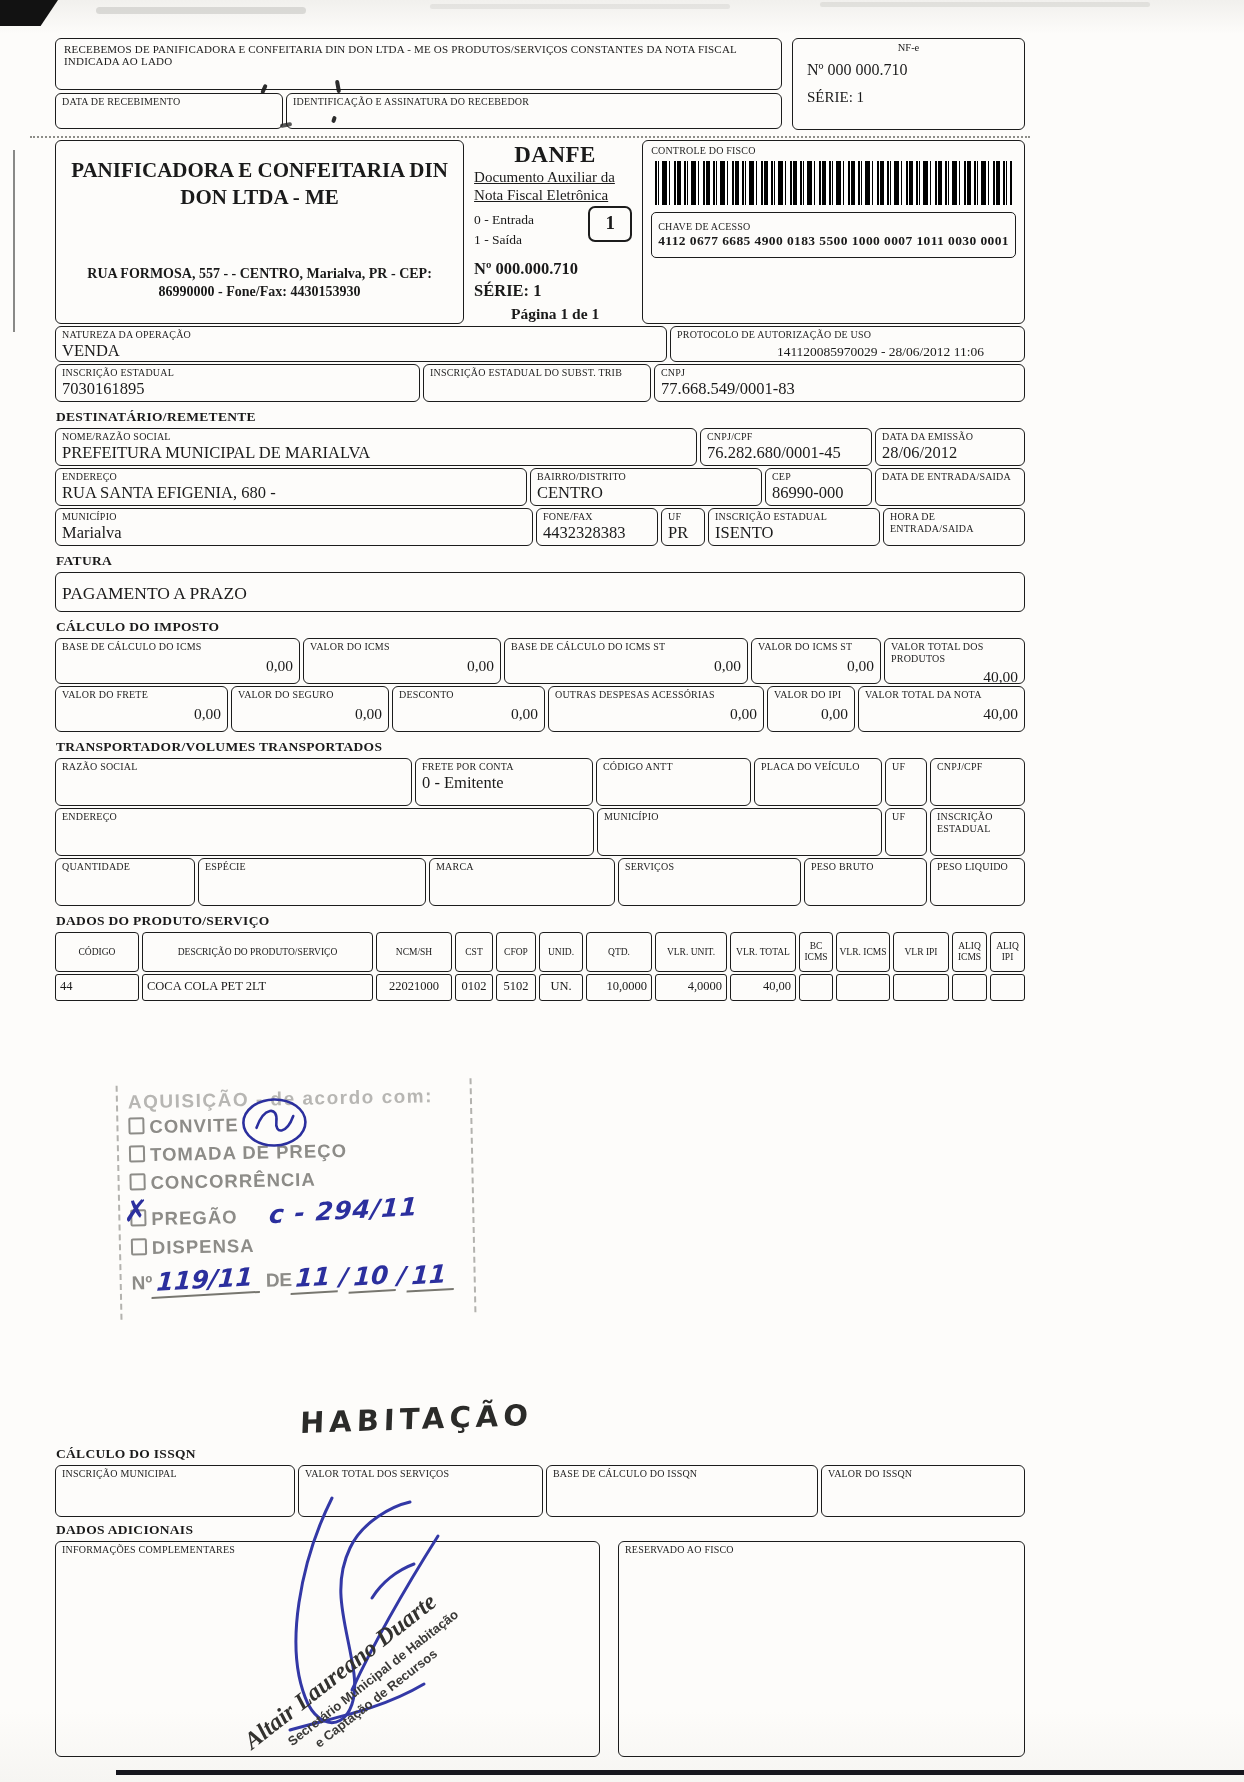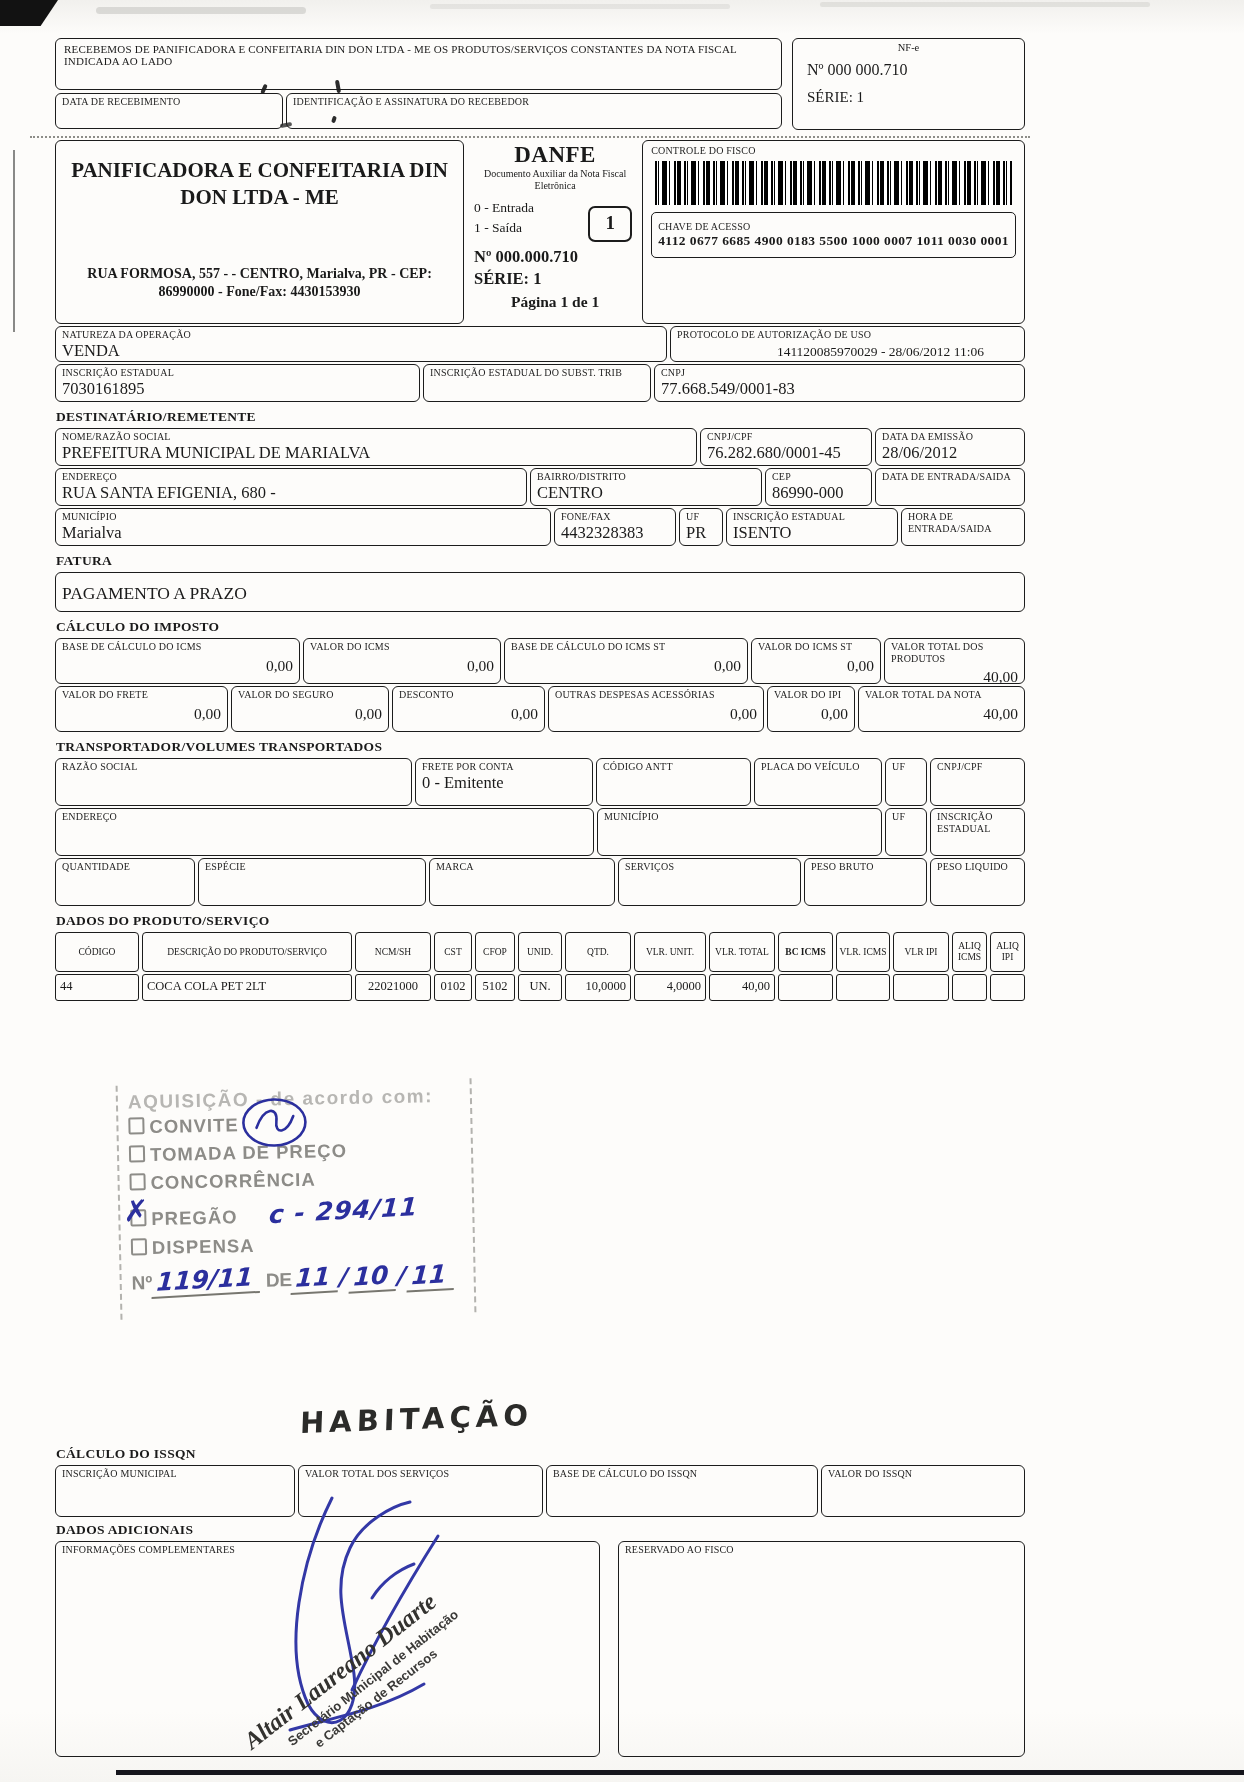--- a/index.html
+++ b/index.html
@@ -37,21 +37,21 @@
   .nfe-tag{text-align:center;font-size:10.5px;}
   .nfe-num{font-size:16px;margin-top:8px;}
   .nfe-serie{font-size:15px;margin-top:10px;}
   
   .hdr{display:flex;margin-top:10px;height:184px;}
   .emit-box{width:428px;padding:8px 10px;display:flex;flex-direction:column;justify-content:space-between;}
   .emit-name{font-size:21px;font-weight:bold;text-align:center;line-height:1.3;margin-top:8px;}
   .emit-addr{font-size:14px;font-weight:bold;text-align:center;line-height:1.3;margin-bottom:14px;}
   .danfe-cell{width:186px;position:relative;padding:2px 6px 2px 10px;box-sizing:border-box;}
   .danfe-title{font-size:23px;font-weight:bold;text-align:center;letter-spacing:.5px;}
-  .danfe-sub{font-size:10px;text-align:center;line-height:1.2;}
+  .danfe-sub{font-size:15px;line-height:1.2;text-decoration:underline;}
   .danfe-es{font-size:13.5px;margin-top:6px;line-height:1.5;}
   .tipo-box{position:absolute;right:10px;top:66px;width:40px;height:32px;border:2.2px solid #1c1c1c;border-radius:7px;
             font-size:19px;font-weight:bold;text-align:center;line-height:30px;}
   .danfe-num{font-size:16.5px;font-weight:bold;margin-top:8px;}
   .danfe-serie{font-size:16.5px;font-weight:bold;margin-top:2px;}
   .danfe-pag{font-size:15.5px;font-weight:bold;text-align:center;margin-top:4px;}
   .fisco-box{flex:1;padding:4px 8px;}
   .barcode{margin:4px 4px 0 4px;height:44px;background-color:#fff;
     background-image:repeating-linear-gradient(90deg,
       #000 0 2px,#fff 2px 3px,#000 3px 4px,#fff 4px 7px,#000 7px 12px,#fff 12px 14px,
@@ -65,21 +65,21 @@
   .prot-cell .fvalue{text-align:right;font-size:13.5px;padding-right:34px;margin-top:3px;}
   
   .ptable{margin-top:2px;}
   .prow{display:flex;gap:3px;}
   .pcell{border:1.8px solid #1c1c1c;border-radius:4px;box-sizing:border-box;overflow:hidden;}
   .phead .pcell{font-size:9.5px;text-align:center;display:flex;align-items:center;justify-content:center;
                 line-height:1.15;height:40px;padding:1px 1px;}
   .pdata{margin-top:2px;}
   .pdata .pcell{height:27px;font-size:12.5px;padding:4px 4px;border-radius:3px;}
   .c0{width:84px;}.c1{flex:1;}.c2{width:76px;}.c3{width:38px;}.c4{width:40px;}.c5{width:44px;}
-  .c6{width:66px;}.c7{width:72px;}.c8{width:66px;}.c9{width:55px;font-weight:bold;}.c10{width:54px;}.c11{width:56px;}
+  .c6{width:66px;}.c7{width:72px;}.c8{width:66px;}.c9{width:34px;}.c10{width:54px;}.c11{width:56px;}
   .c12{width:35px;}.c13{width:35px;}
   .tr{text-align:right;}.tc{text-align:center;}
   
   .stamp{position:absolute;left:118px;top:1082px;width:332px;height:222px;transform:rotate(-1.2deg);
          font-family:"Liberation Sans",sans-serif;font-weight:bold;color:#8d8c88;
          border-left:2px dashed #b3b2ae;border-right:2px dashed #b3b2ae;padding:6px 10px;z-index:4;}
   .stamp-title{font-size:19px;letter-spacing:1.5px;opacity:.62;white-space:nowrap;}
   .stamp-opt{font-size:18.5px;letter-spacing:1px;line-height:1.5;position:relative;white-space:nowrap;}
   .cb{display:inline-block;width:12px;height:13px;border:2.5px solid #8d8c88;border-radius:2px;
       margin-right:5px;vertical-align:-1px;}
@@ -241,21 +241,21 @@
         <div class="fvalue">4432328383</div>
       </div>
       <div class="fbox" style="width:44px;height:38px;">
         <div class="flabel">UF</div>
         <div class="fvalue">PR</div>
       </div>
       <div class="fbox" style="width:172px;height:38px;">
         <div class="flabel">INSCRIÇÃO ESTADUAL</div>
         <div class="fvalue">ISENTO</div>
       </div>
-      <div class="fbox" style="width:124px;height:38px;">
+      <div class="fbox" style="width:142px;height:38px;">
         <div class="flabel">HORA DE ENTRADA/SAIDA</div>
         <div class="fvalue"></div>
       </div>
     </div>
 
     <div class="stitle">FATURA</div>
     <div class="fbox" style="height:40px;margin-top:0;">
       <div class="fvalue" style="font-size:17.5px;margin-top:8px;">PAGAMENTO A PRAZO</div>
     </div>
 

